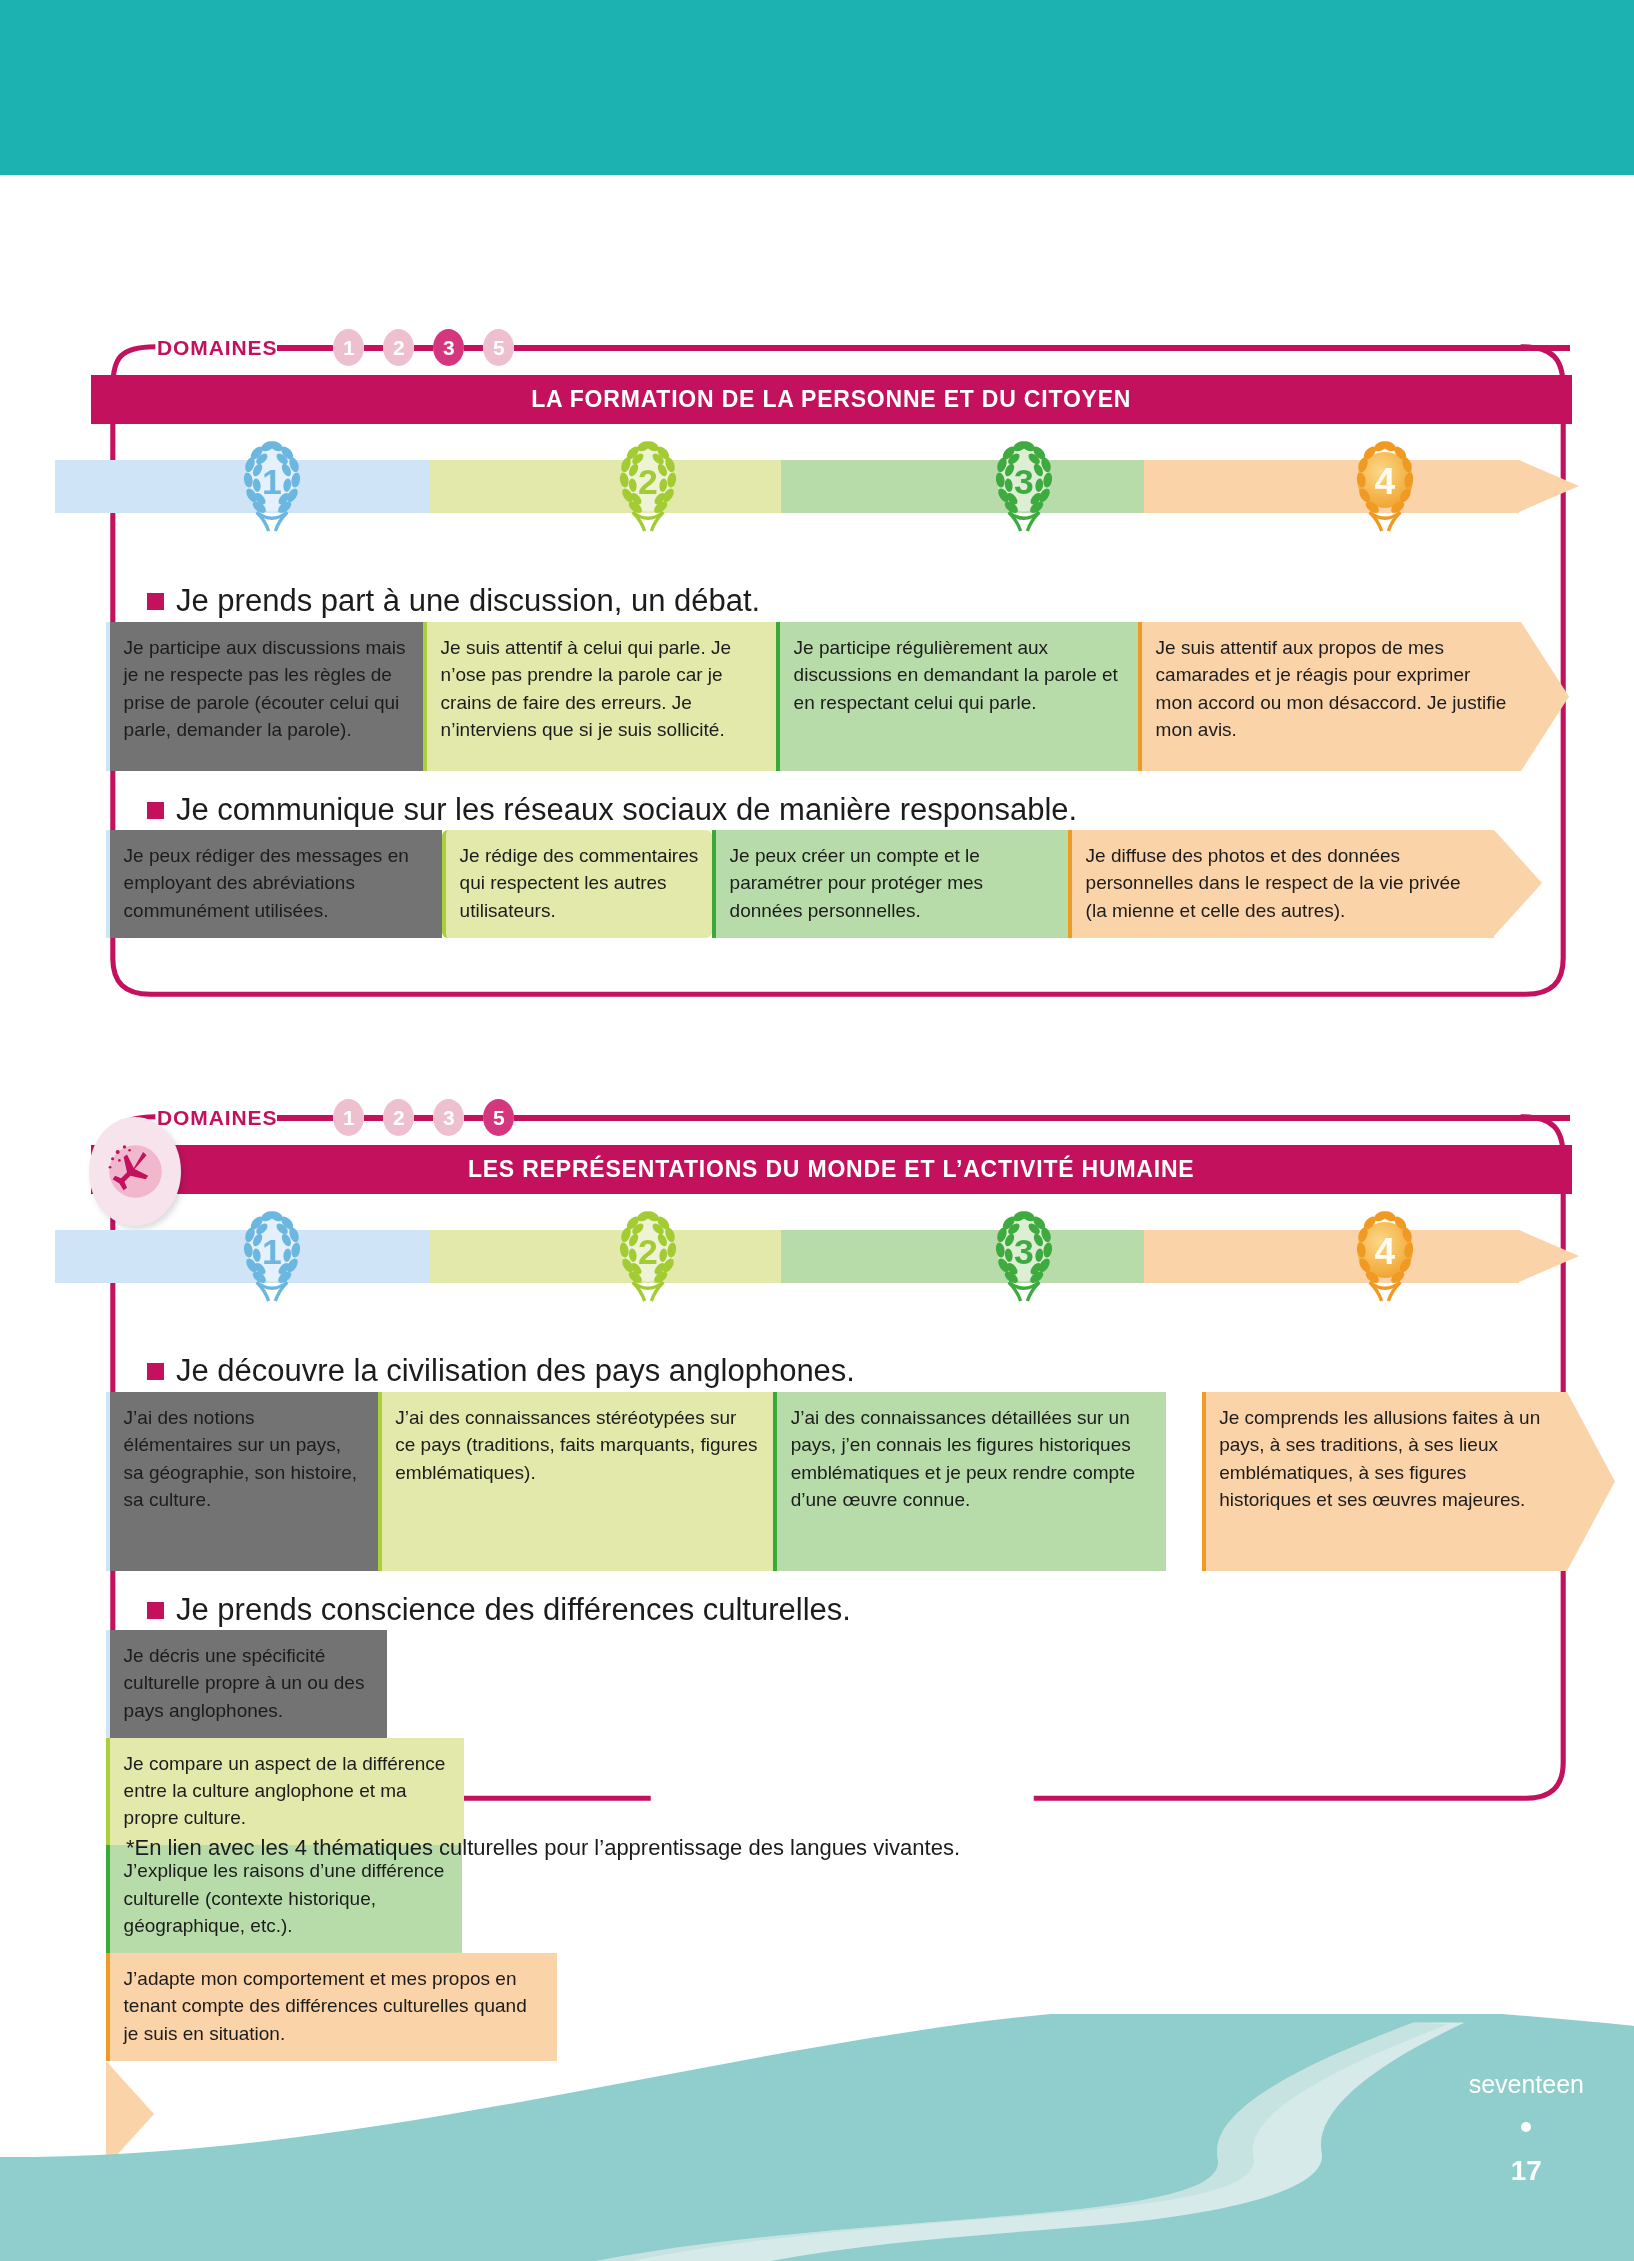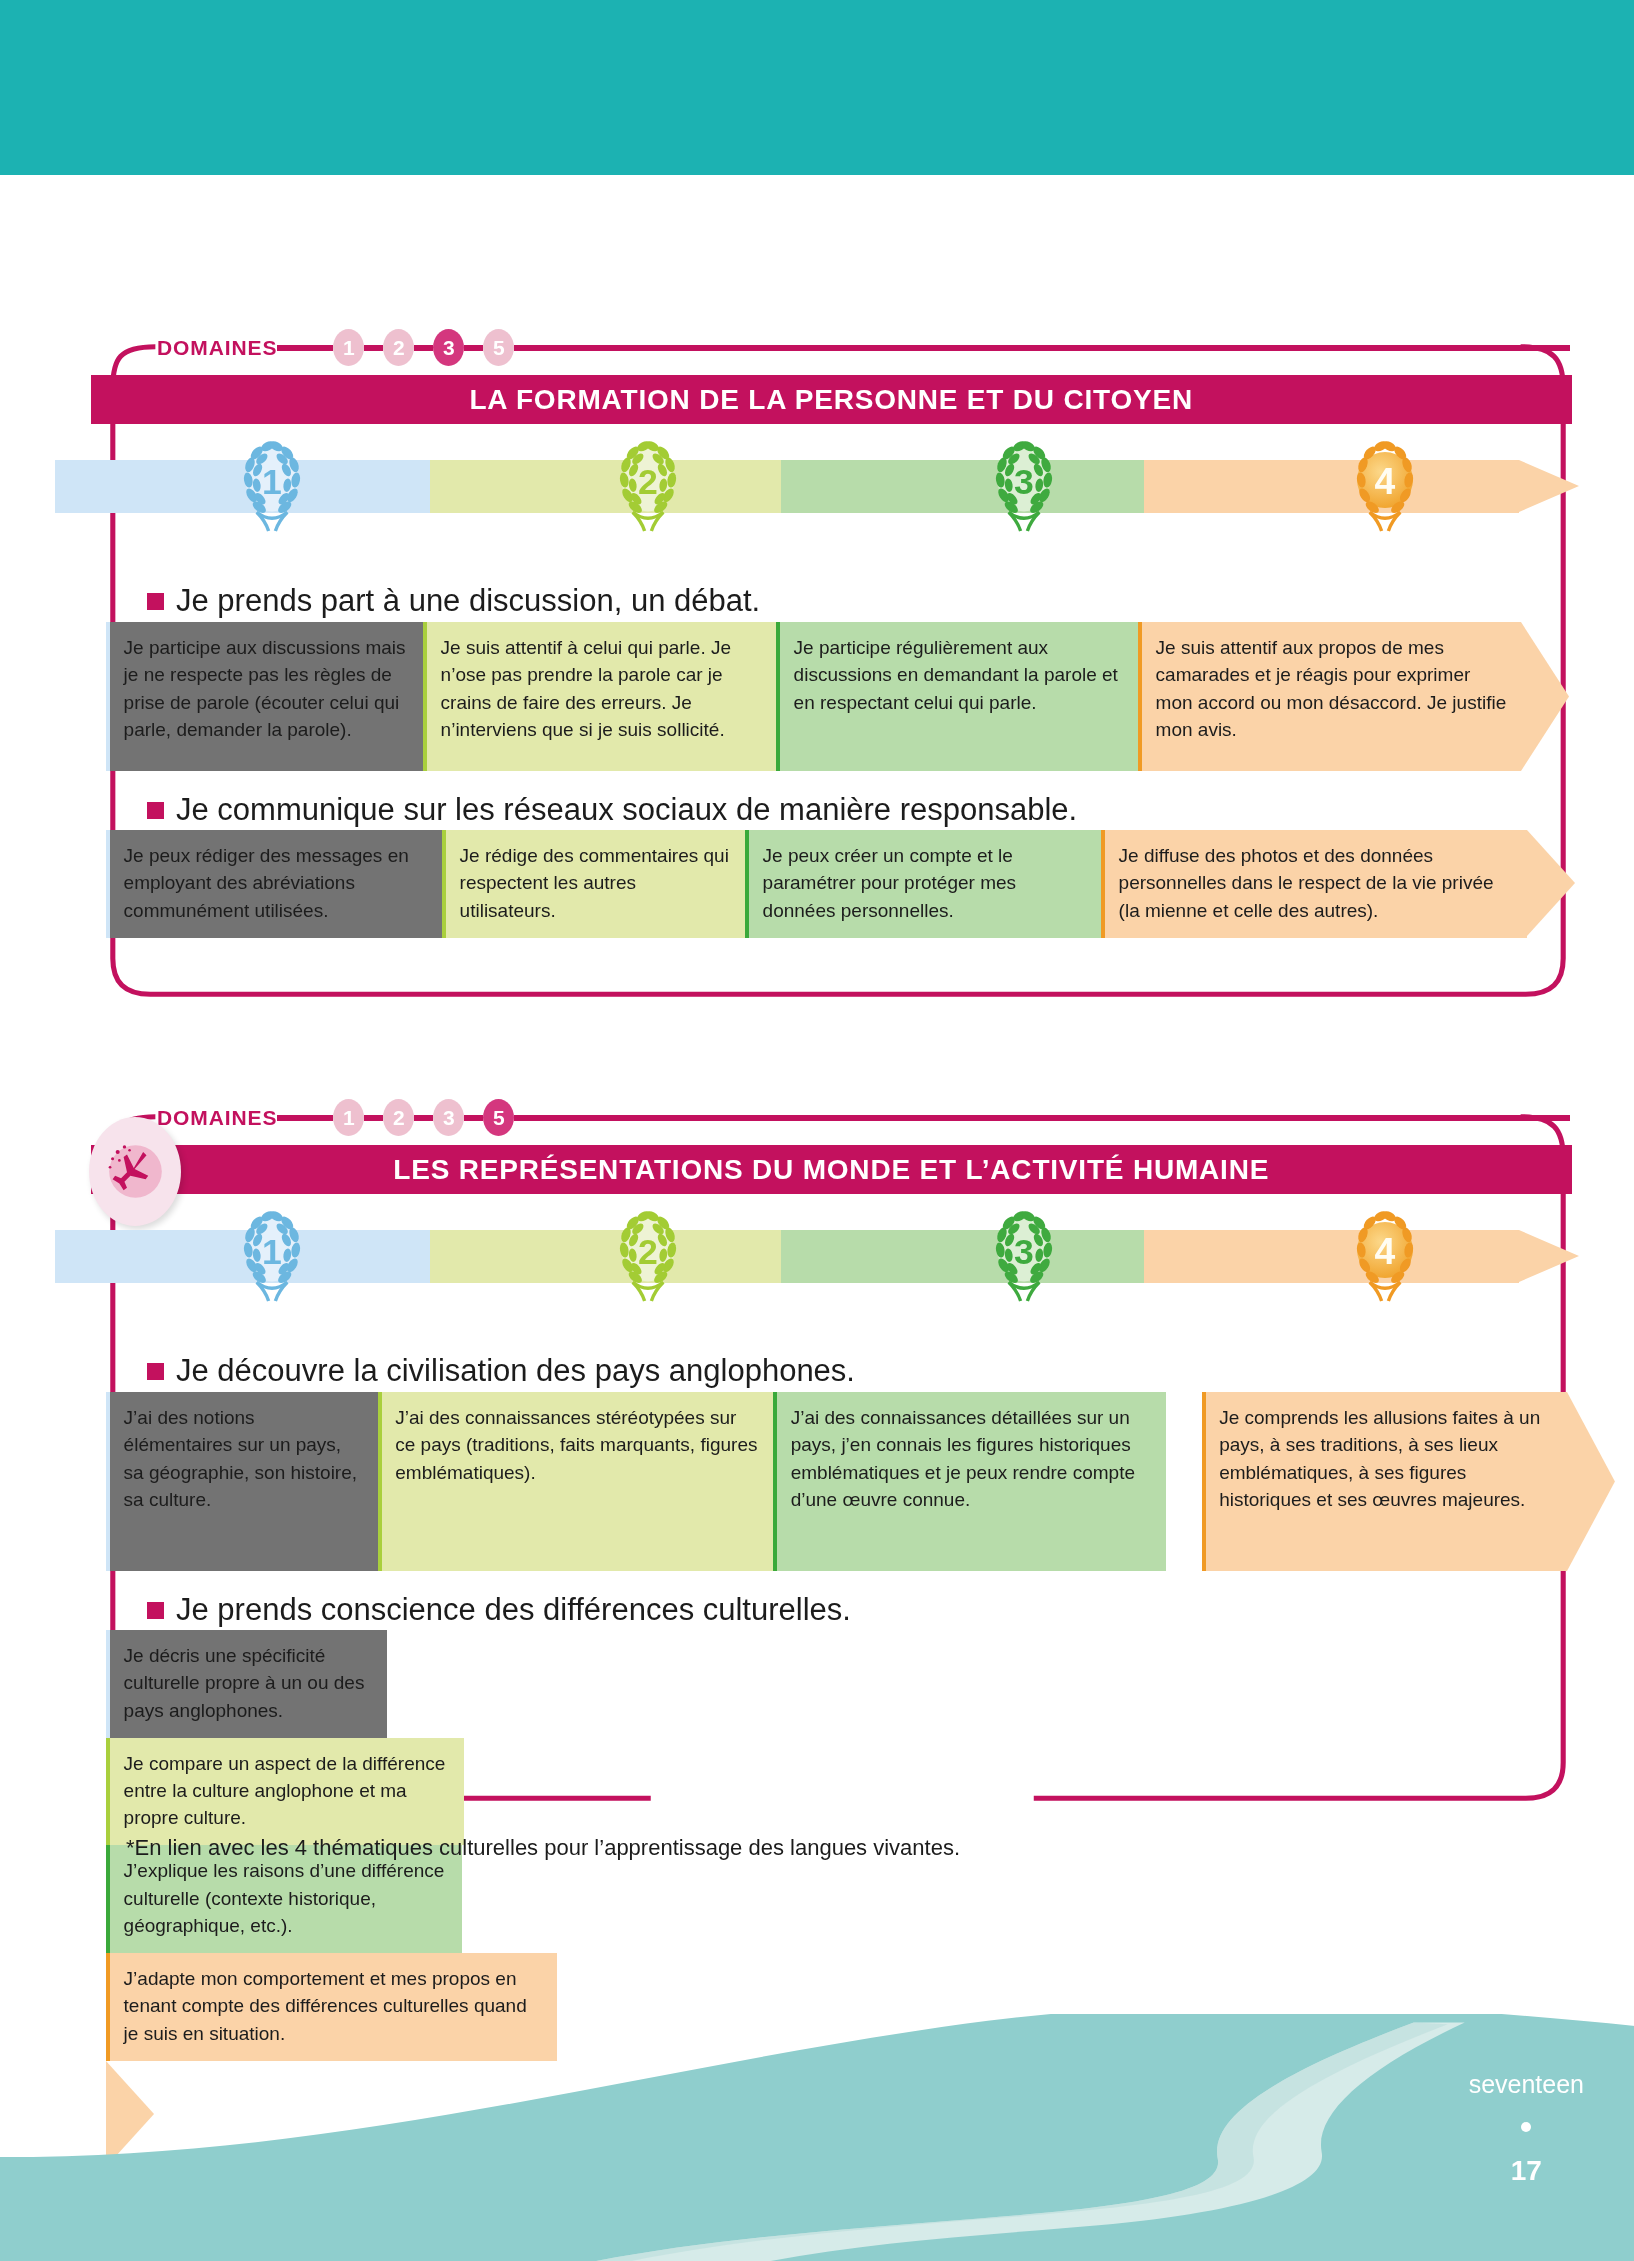--- a/index.html
+++ b/index.html
@@ -34,21 +34,21 @@
   }
   .dom-dot.off { background:#eec0cf; }
   .dom-dot.on  { background:#d4377e; }
 
   
   .title-bar {
     position:absolute; background:#c3115e; display:flex;
     align-items:center; justify-content:center;
   }
   .title-bar span {
-    color:#fff; font-weight:bold; font-size:28px; letter-spacing:0.8px;
+    color:#fff; font-weight:bold; font-size:23px; letter-spacing:0.8px;
     text-align:center; white-space:nowrap;
   }
 
   
   .theme-icon {
     position:absolute; width:92px; height:109px; border-radius:50%;
     background:#f7e3ec; display:flex; align-items:center; justify-content:center;
     box-shadow:2.6px 3.4px 6px rgba(0,0,0,.14);
   }
 
@@ -250,21 +250,21 @@
           <path d="M0 0 L56 87.5 L0 175 Z" fill="#fbd3a8"></path>
         </svg>
     </div>
 
     <div class="comp-head" style="left:41px; top:464px;">
       <div class="comp-square"></div>
       <div class="comp-head-text">Je communique sur les réseaux sociaux de manière responsable.</div>
     </div>
     <div class="cells" style="left:0px; top:502px; width:1509px;">
       <div class="cell c1" style="width:336px;">Je peux rédiger des messages en employant des abréviations communément utilisées.</div>
-      <div class="cell c2" style="width:303px;">Je rédige des commentaires qui respectent les autres utilisateurs.</div>
+      <div class="cell c2" style="width:270px;border-radius:6px;">Je rédige des commentaires qui respectent les autres utilisateurs.</div>
       <div class="cell c3" style="width:356px;">Je peux créer un compte et le paramétrer pour protéger mes données personnelles.</div>
       <div class="cell c4" style="width:426px;">Je diffuse des photos et des données personnelles dans le respect de la vie privée (la mienne et celle des autres).</div>
       <svg width="48" height="106" viewBox="0 0 56 125" preserveAspectRatio="none">
           <path d="M0 0 L56 62.5 L0 125 Z" fill="#fbd3a8"></path>
         </svg>
     </div>
   </div>
 
   <div class="block" style="left:106px; top:1098px; width:1464px; height:707px;">
 

